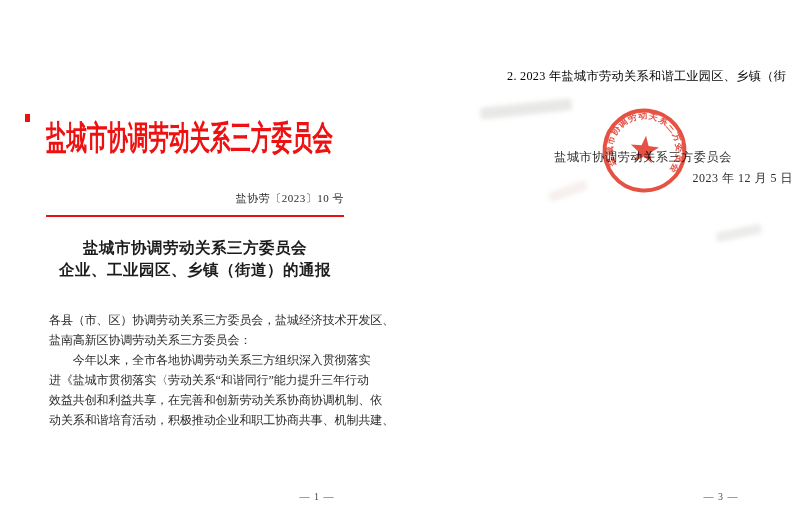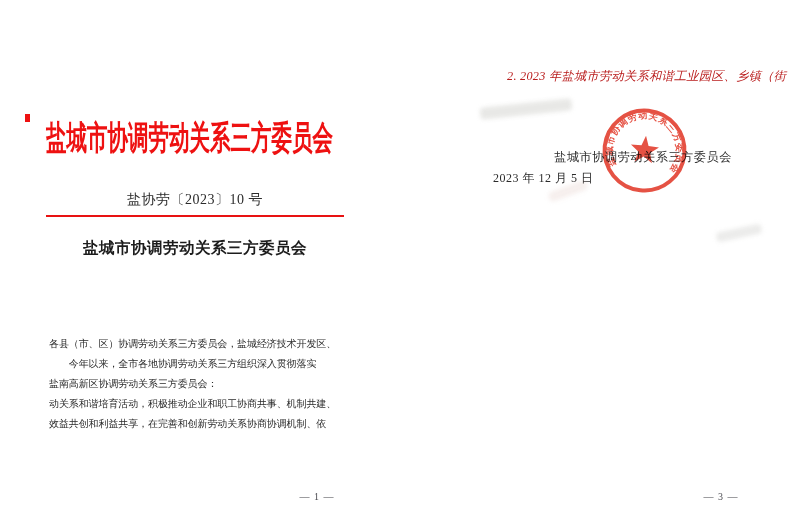--- a/index.html
+++ b/index.html
@@ -16,58 +16,58 @@
     background:#ee1111;
   }
   .header-title{
     position:absolute;left:46px;top:115px;width:420px;
     font-size:20.5px;font-weight:bold;color:#ee1111;
     letter-spacing:0px;white-space:nowrap;
     transform:scaleY(1.62);transform-origin:left top;
   }
   .doc-no{
     position:absolute;left:46px;top:191px;width:298px;
-    font-size:14px;color:#2b2b2b;text-align:center;letter-spacing:.5px;
+    font-size:11px;color:#2b2b2b;text-align:right;letter-spacing:.5px;
   }
   .red-rule{
     position:absolute;left:46px;top:215px;width:298px;height:2px;
     background:#e81212;
   }
   .doc-title{
     position:absolute;left:46px;top:237px;width:298px;
     font-size:15.5px;font-weight:bold;color:#1c1c1c;
     line-height:22px;text-align:center;letter-spacing:.5px;
   }
   .body-text{
-    position:absolute;left:49px;top:334px;width:300px;
-    font-size:10px;color:#2b2b2b;line-height:20px;
+    position:absolute;left:49px;top:310px;width:300px;
+    font-size:12px;color:#2b2b2b;line-height:20px;
     letter-spacing:-0.1px;
   }
   .body-text .line{white-space:nowrap;}
   .pageno{
     position:absolute;top:491px;width:48px;
     font-size:10px;color:#4a4a50;text-align:center;letter-spacing:1px;
   }
   .pageno-left{left:293px;}
   .pageno-right{left:697px;}
 
   
   .r-heading{
     position:absolute;left:507px;top:66px;width:290px;
-    font-size:12.2px;color:#b91c1c;line-height:20.5px;letter-spacing:.3px;font-style:italic;
+    font-size:12.2px;color:#000000;line-height:20.5px;letter-spacing:.3px;
   }
   .r-heading .line{white-space:nowrap;}
   .r-heading .line:nth-child(2){padding-left:16px;}
   .signature{
     position:absolute;left:493px;top:149px;width:300px;
     font-size:12.2px;color:#2b2b2b;text-align:center;letter-spacing:.5px;
   }
   .sign-date{
     position:absolute;left:493px;top:170px;width:300px;
-    font-size:12px;color:#2b2b2b;text-align:left;letter-spacing:.5px;
+    font-size:12px;color:#2b2b2b;text-align:right;letter-spacing:.5px;
   }
   .seal{
     position:absolute;left:601px;top:107px;width:87px;height:87px;
     opacity:.88;mix-blend-mode:multiply;
     transform:rotate(6deg);
   }
 
   
   .smudge{position:absolute;filter:blur(2px);border-radius:4px;}
   .smudge-1{left:480px;top:103px;width:92px;height:12px;background:rgba(172,172,166,.28);transform:rotate(-6deg);}
@@ -83,28 +83,30 @@
     <div class="red-mark"></div>
 
     <div class="header-title">盐城市协调劳动关系三方委员会</div>
 
     <div class="doc-no">盐协劳〔2023〕10 号</div>
 
     <div class="red-rule"></div>
 
     <div class="doc-title">
       <div class="line">盐城市协调劳动关系三方委员会</div>
+      <div class="line">企业、工业园区、乡镇（街道）的通报</div>
     </div>
 
     <div class="body-text">
       <div class="line">各县（市、区）协调劳动关系三方委员会，盐城经济技术开发区、</div>
+      <div class="line">盐南高新区协调劳动关系三方委员会：</div>
       <div class="line">　　今年以来，全市各地协调劳动关系三方组织深入贯彻落实</div>
-      <div class="line">盐南高新区协调劳动关系三方委员会：</div>
+      <div class="line">进《盐城市贯彻落实〈劳动关系“和谐同行”能力提升三年行动</div>
+      <div class="line">效益共创和利益共享，在完善和创新劳动关系协商协调机制、依</div>
       <div class="line">动关系和谐培育活动，积极推动企业和职工协商共事、机制共建、</div>
-      <div class="line">效益共创和利益共享，在完善和创新劳动关系协商协调机制、依</div>
     </div>
 
     <div class="pageno pageno-left">— 1 —</div>
   </div>
 
   <div>
 
     <div class="r-heading">
       <div class="line">2. 2023 年盐城市劳动关系和谐工业园区、乡镇（街</div>
     </div>

